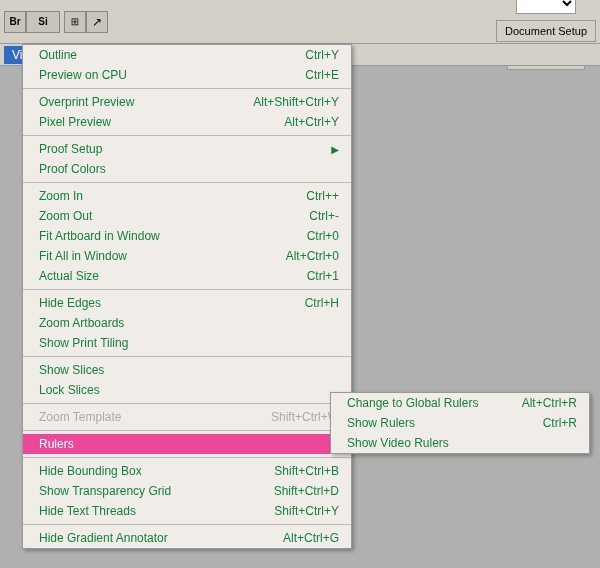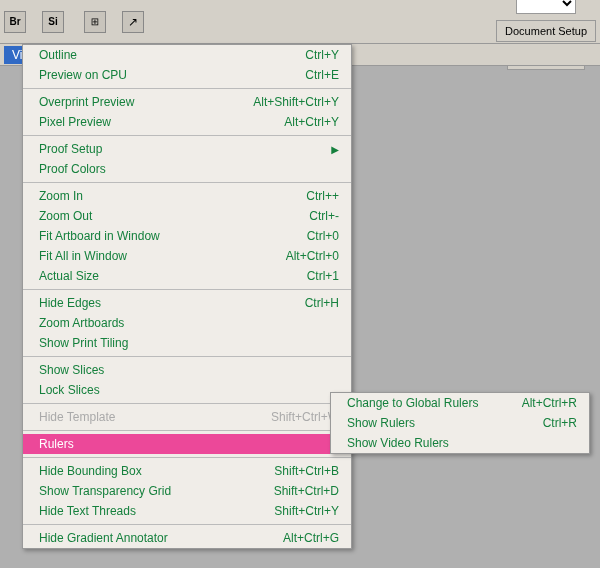--- a/index.html
+++ b/index.html
@@ -96,21 +96,21 @@
     .toolbar-area {
       position: absolute;
       top: 0;
       left: 0;
       right: 0;
       height: 44px;
       background: #d4d0c8;
       display: flex;
       align-items: center;
       padding: 2px 4px;
-      gap: 16px;
+      gap: 0;
       border-bottom: 1px solid #999;
     }
 
     .toolbar-btn {
       background: #d4d0c8;
       border: 1px solid #999;
       padding: 2px 8px;
       font-size: 11px;
       cursor: pointer;
       height: 22px;
@@ -136,21 +136,21 @@
       align-items: center;
       padding: 0 4px;
       border-bottom: 1px solid #999;
     }
   </style>
 </head>
 <body>
 
 <div class="toolbar-area">
   <div style="width:22px;height:22px;background:#c8c4bc;border:1px solid #888;display:flex;align-items:center;justify-content:center;font-size:10px;font-weight:bold;">Br</div>
-  <div style="width:22px;height:22px;background:#c8c4bc;border:1px solid #888;display:flex;align-items:center;justify-content:center;font-size:10px;font-weight:bold;">Si</div>
+  <div style="width:34px;height:22px;background:#c8c4bc;border:1px solid #888;display:flex;align-items:center;justify-content:center;font-size:10px;font-weight:bold;">Si</div>
   <div style="margin-left:4px;width:22px;height:22px;background:#c8c4bc;border:1px solid #888;display:flex;align-items:center;justify-content:center;font-size:10px;">⊞</div>
   <div style="width:22px;height:22px;background:#c8c4bc;border:1px solid #888;display:flex;align-items:center;justify-content:center;font-size:12px;">↗</div>
 
   <div style="margin-left:auto;display:flex;align-items:center;gap:6px;flex-direction:column;">
 
     <span style="font-size:11px;color:#000;">Style:</span>
     <select class="style-select">
       <option></option>
     </select>
     <button class="toolbar-btn">Document Setup</button>
@@ -240,21 +240,21 @@
   <div class="menu-row">
     <span class="label">Show Slices</span>
   </div>
   <div class="menu-row">
     <span class="label">Lock Slices</span>
   </div>
 
   <hr class="menu-separator">
 
   <div class="menu-row disabled">
-    <span class="label">Hide Template</span>
+    <span class="label">Zoom Template</span>
     <span class="shortcut">Shift+Ctrl+W</span>
   </div>
 
   <hr class="menu-separator">
 
   <div class="menu-row highlighted">
     <span class="label">Rulers</span>
     <span class="arrow">▶</span>
   </div>
 

